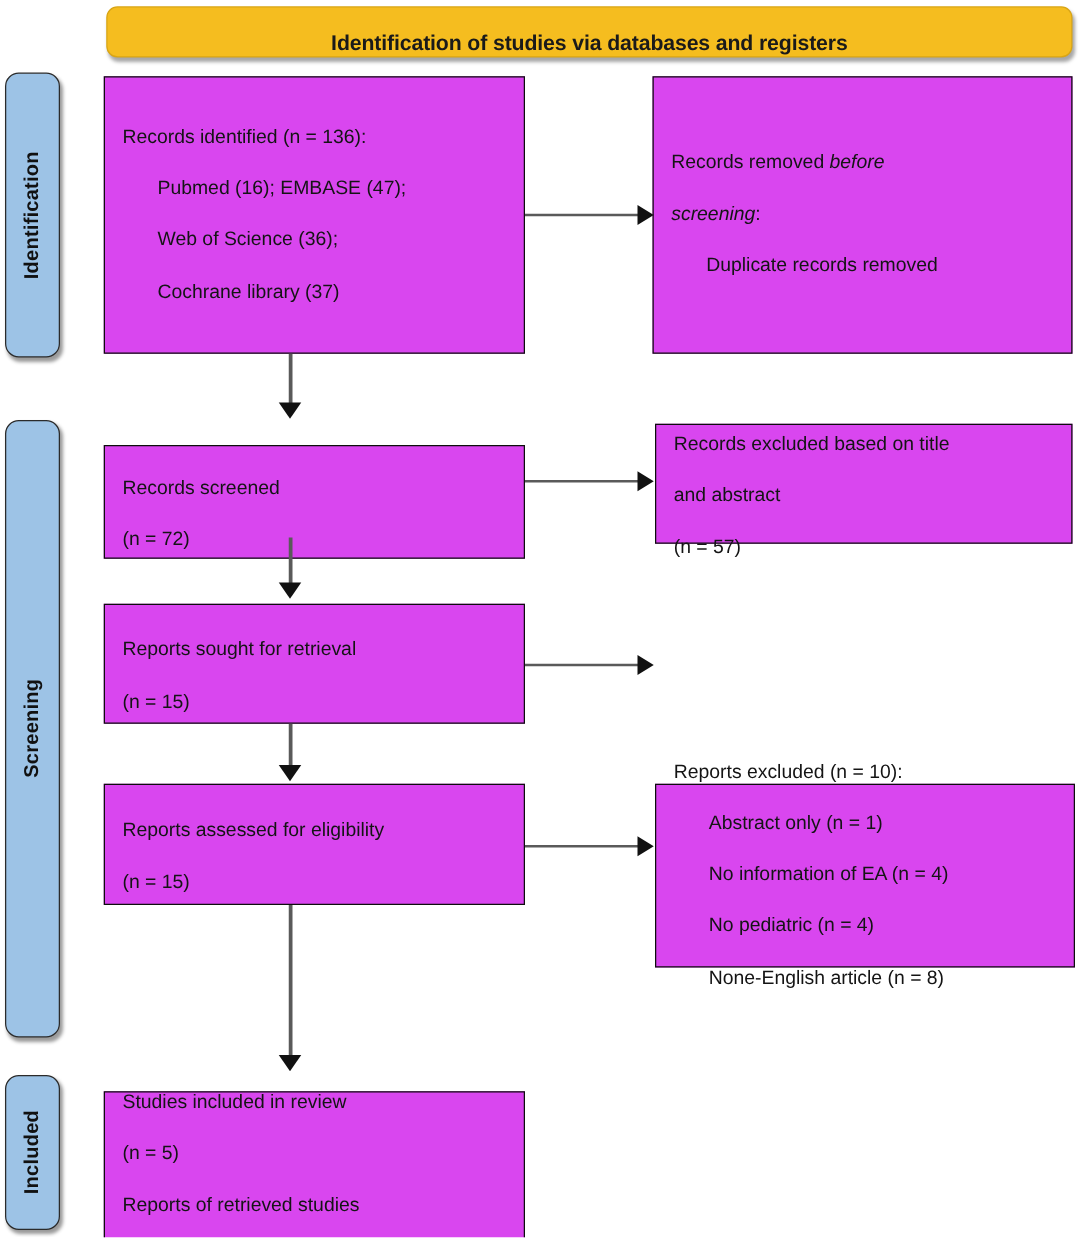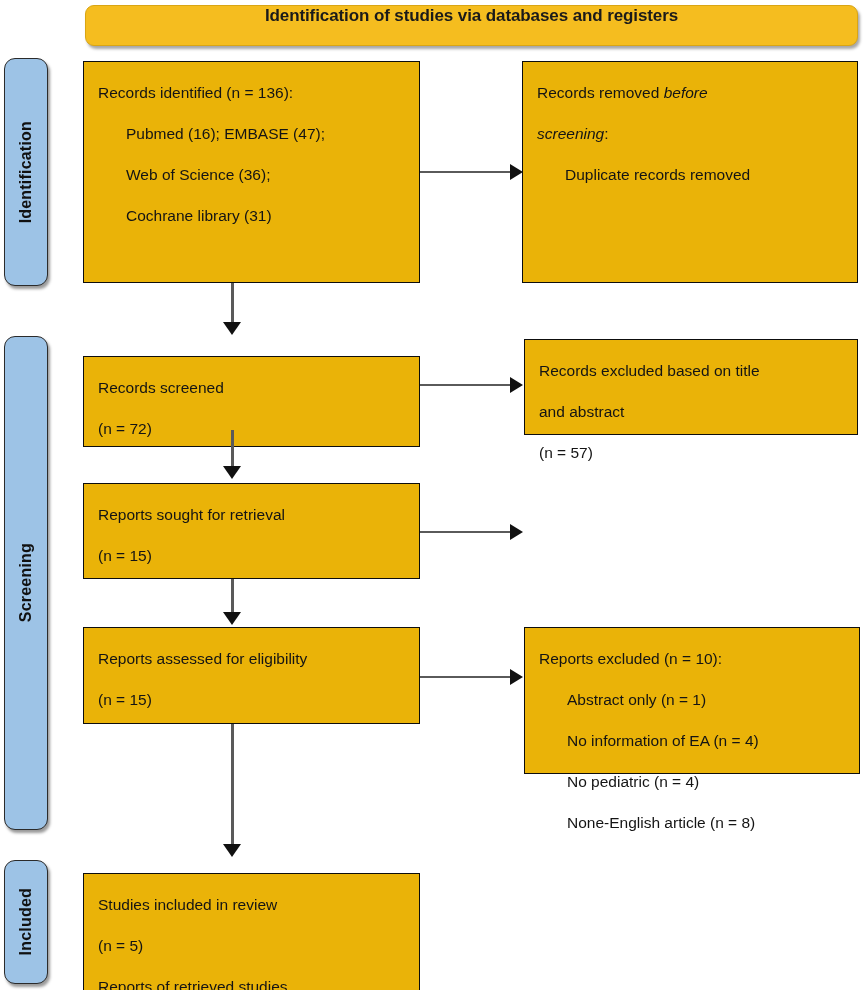--- a/index.html
+++ b/index.html
@@ -24,21 +24,21 @@
     position: absolute;
     left: 85px;
     top: 5px;
     width: 773px;
     height: 41px;
     background: #F5BD1F;
     border: 1px solid #d9a514;
     border-radius: 9px;
     box-shadow: 2px 3px 3px rgba(0,0,0,0.35);
     display: flex;
-    align-items: flex-start;
+    align-items: flex-end;
     justify-content: center;
     box-sizing: border-box;
   }
   .banner-text {
     font-size: 17px;
     font-weight: bold;
     color: #1a1a1a;
     letter-spacing: -0.1px;
     white-space: nowrap;
   }
@@ -64,26 +64,26 @@
     white-space: nowrap;
     letter-spacing: 0.2px;
   }
   #tab-identification { left: 4px; top: 58px;  width: 44px; height: 228px; }
   #tab-screening      { left: 4px; top: 336px; width: 44px; height: 494px; }
   #tab-included       { left: 4px; top: 860px; width: 44px; height: 124px; }
 
   
   .flow-box {
     position: absolute;
-    background: #eab308;
+    background: #d946ef;
     border: 1.6px solid #0d0d0d;
     box-sizing: border-box;
     display: flex;
     flex-direction: column;
-    justify-content: flex-start;
+    justify-content: center;
   }
   .flow-box .box-text {
     font-size: 15.5px;
     line-height: 1.33;
     color: #141414;
     padding: 0 14px;
     white-space: pre-line;
   }
   .indent { display: block; }
   .ital { font-style: italic; }
@@ -142,21 +142,21 @@
   </div>
   <div class="stage-tab" id="tab-included" style="background: rgb(157, 195, 230);">
     <span class="stage-tab-label">Included</span>
   </div>
 
   <div class="flow-box" id="box-identified">
     <div class="box-text">
       <span>Records identified (n = 136):</span><br>
       <span class="indent" style="padding-left:28px">Pubmed (16); EMBASE (47);</span>
       <span class="indent" style="padding-left:28px">Web of Science (36);</span>
-      <span class="indent" style="padding-left:28px">Cochrane library (31)</span>
+      <span class="indent" style="padding-left:28px">Cochrane library (37)</span>
     </div>
   </div>
 
   <div class="flow-box" id="box-removed">
     <div class="box-text">
       <span>Records removed </span><span class="ital">before</span><br>
       <span class="ital">screening</span><span>:</span><br>
       <span class="indent" style="padding-left:28px">Duplicate records removed</span>
     </div>
   </div>

